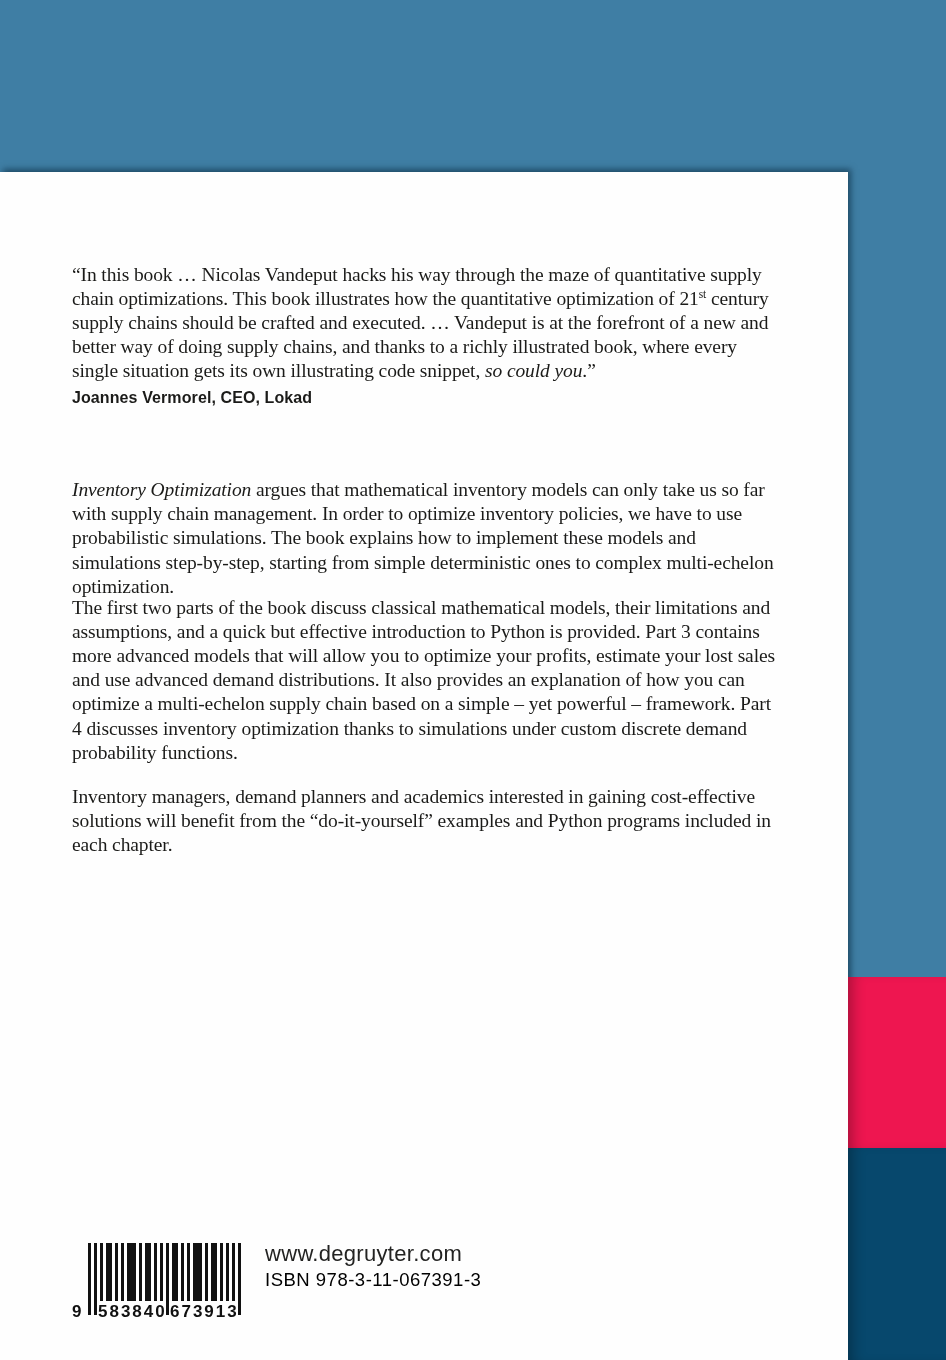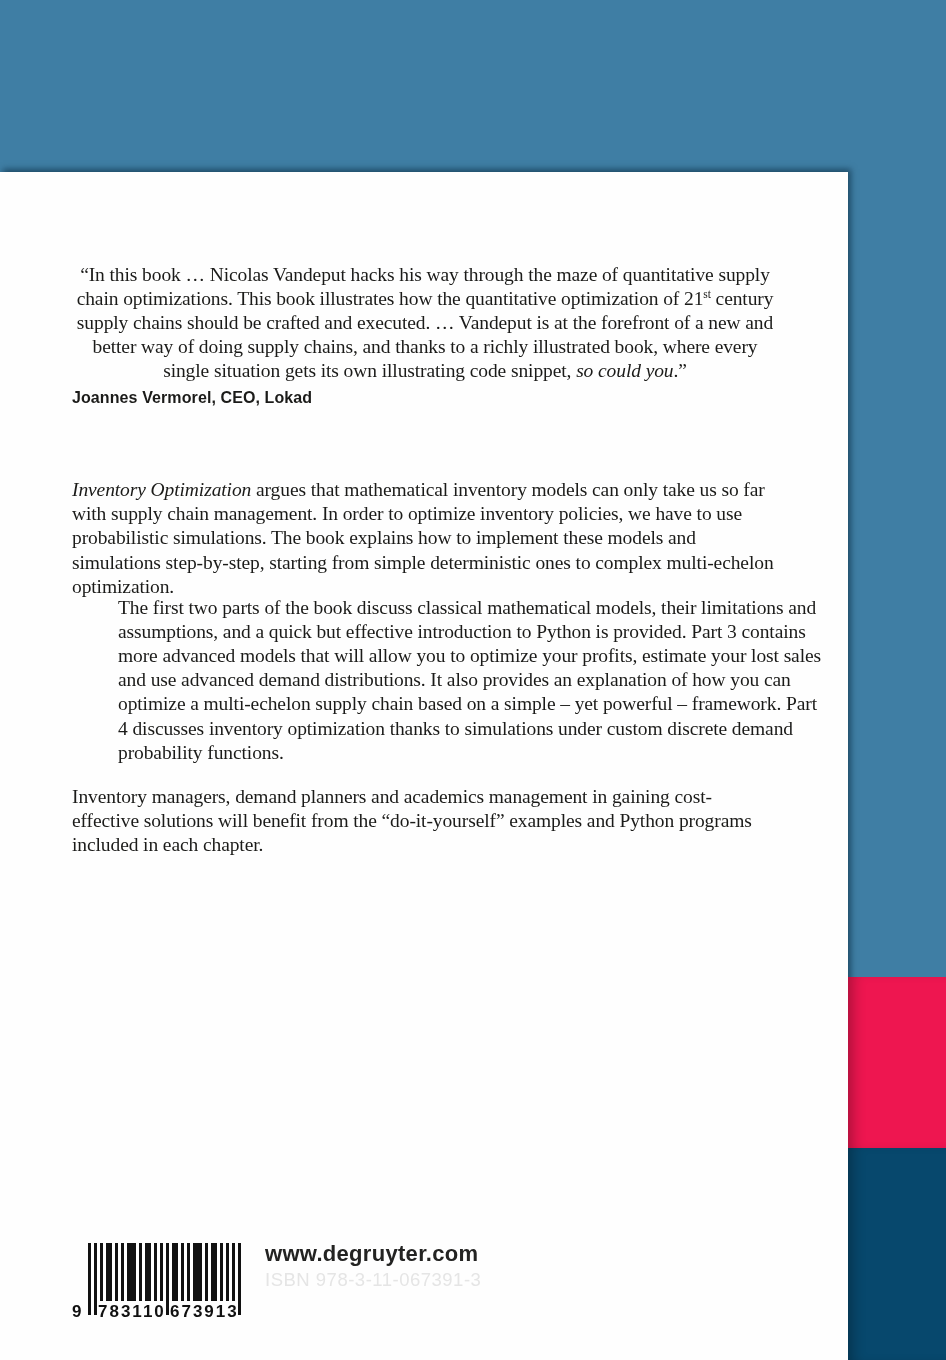--- a/index.html
+++ b/index.html
@@ -19,74 +19,74 @@
   .accent-navy{top:1148px;height:212px;background:#07486D;}
   .paper{
     position:absolute;left:0;top:172px;width:848px;height:1188px;background:#FEFEFE;
     box-shadow:3px -3px 6px rgba(5,35,55,0.55);
   }
   .textblock{
     position:absolute;width:706px;left:72px;
     font-size:19.5px;line-height:24.2px;color:#1B1B19;
     text-align:left;letter-spacing:-0.1px;
   }
-  .quote{top:243px;text-align:center;}
+  .quote{top:243px;}
   .quote sup{font-size:11.5px;line-height:0;vertical-align:7px;}
   .italic{font-style:italic;}
   .attribution{
     position:absolute;left:72px;top:389px;
     font-family:"Liberation Sans", sans-serif;font-weight:bold;
     font-size:16px;line-height:18px;color:#1B1B19;letter-spacing:0.1px;
   }
   .p2{top:434px;margin-top:44px;}
-  .p3{top:576px;margin-left:46px;}
+  .p3{top:576px;}
   .p4{top:765px;}
   
   .barcode{
     position:absolute;left:72px;top:1243px;width:186px;height:82px;
   }
   .barcode svg{position:absolute;left:16px;top:0;}
   .barcode-digits{
     position:absolute;left:0;top:58px;width:186px;height:22px;
     font-family:"Liberation Sans", sans-serif;font-weight:600;
     font-size:17px;line-height:22px;color:#111;letter-spacing:2px;
   }
   .bd{position:absolute;top:0;}
   .bd-lead{left:0;}
   .bd-g1{left:26px;width:66px;background:#FEFEFE;text-align:center;}
   .bd-g2{left:98px;width:66px;background:#FEFEFE;text-align:right;}
   .site{
     position:absolute;left:265px;top:1241px;
-    font-family:"Liberation Sans", sans-serif;font-weight:bold;
+    font-family:"Liberation Sans", sans-serif;font-weight:normal;
     font-size:22px;line-height:26px;color:#232322;letter-spacing:0.3px;
   }
   .isbn{
     position:absolute;left:265px;top:1268px;
     font-family:"Liberation Sans", sans-serif;
-    font-size:18.5px;line-height:23px;color:#e5e5e5;letter-spacing:0.5px;
+    font-size:18.5px;line-height:23px;color:#000000;letter-spacing:0.5px;
   }
 </style>
 </head>
 <body>
 
 <div class="top-band"></div>
 <div class="spine-strip"></div>
 <div class="paper"></div>
 <div class="accent accent-pink"></div>
 <div class="accent accent-navy"></div>
 
 <p class="textblock quote"><span>“In this book … Nicolas Vandeput hacks his way through the maze of quantitative supply chain optimizations. This book illustrates how the quantitative optimization of 21</span><sup>st</sup><span> century supply chains should be crafted and executed. … Vandeput is at the forefront of a new and better way of doing supply chains, and thanks to a richly illustrated book, where every single situation gets its own illustrating code snippet, </span><span class="italic">so could you</span><span>.”</span></p>
 
 <div class="attribution">Joannes Vermorel, CEO, Lokad</div>
 
 <p class="textblock p2"><span class="italic">Inventory Optimization</span><span> argues that mathematical inventory models can only take us so far with supply chain management. In order to optimize inventory policies, we have to use probabilistic simulations. The book explains how to implement these models and simulations step-by-step, starting from simple deterministic ones to complex multi-echelon optimization.</span></p>
 
 <p class="textblock p3">The first two parts of the book discuss classical mathematical models, their limitations and assumptions, and a quick but effective introduction to Python is provided. Part 3 contains more advanced models that will allow you to optimize your profits, estimate your lost sales and use advanced demand distributions. It also provides an explanation of how you can optimize a multi-echelon supply chain based on a simple – yet powerful – framework. Part 4 discusses inventory optimization thanks to simulations under custom discrete demand probability functions.</p>
 
-<p class="textblock p4">Inventory managers, demand planners and academics management in gaining cost-effective solutions will benefit from the “do-it-yourself” examples and Python programs included in each chapter.</p>
+<p class="textblock p4">Inventory managers, demand planners and academics interested in gaining cost-effective solutions will benefit from the “do-it-yourself” examples and Python programs included in each chapter.</p>
 
 <div class="barcode">
   <svg width="156" height="74" viewBox="0 0 156 74" aria-hidden="true">
     <g fill="#111">
 
       <rect x="0" y="0" width="3" height="72"></rect>
         <rect x="6" y="0" width="3" height="72"></rect>
 
       <rect x="12" y="0" width="3" height="58"></rect>
         <rect x="18" y="0" width="6" height="58"></rect>
@@ -108,19 +108,19 @@
         <rect x="123" y="0" width="6" height="58"></rect>
       <rect x="132" y="0" width="3" height="58"></rect>
         <rect x="138" y="0" width="3" height="58"></rect>
 
       <rect x="144" y="0" width="3" height="72"></rect>
         <rect x="150" y="0" width="3" height="72"></rect>
     </g>
   </svg>
   <div class="barcode-digits">
     <span class="bd bd-lead">9</span>
-    <span class="bd bd-g1">783110</span>
+    <span class="bd bd-g1">583840</span>
     <span class="bd bd-g2">673913</span>
   </div>
 </div>
 
 <div class="site">www.degruyter.com</div>
 <div class="isbn">ISBN 978-3-11-067391-3</div>
 
 </body></html>

